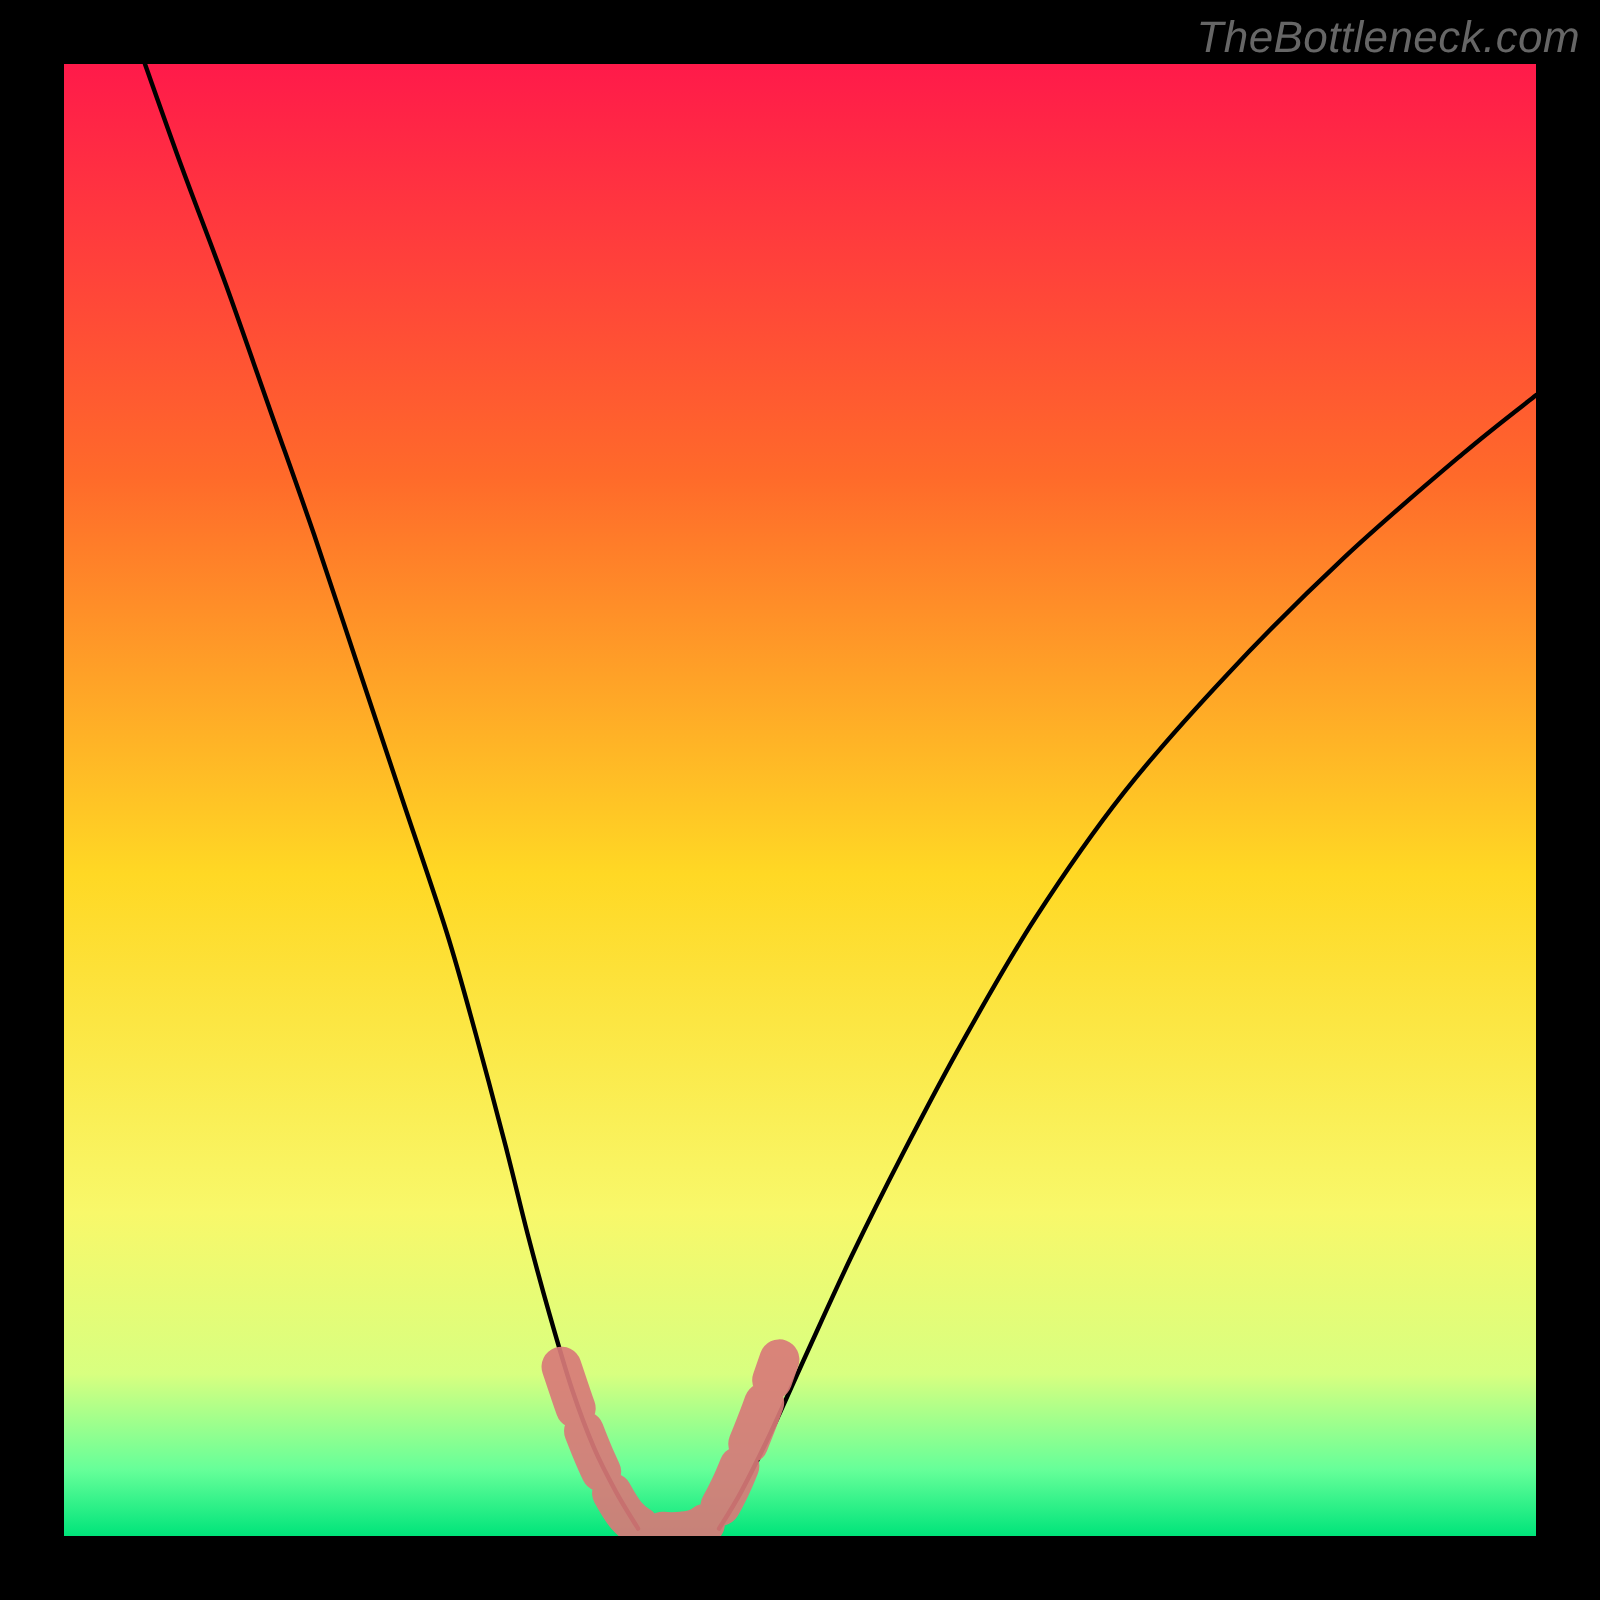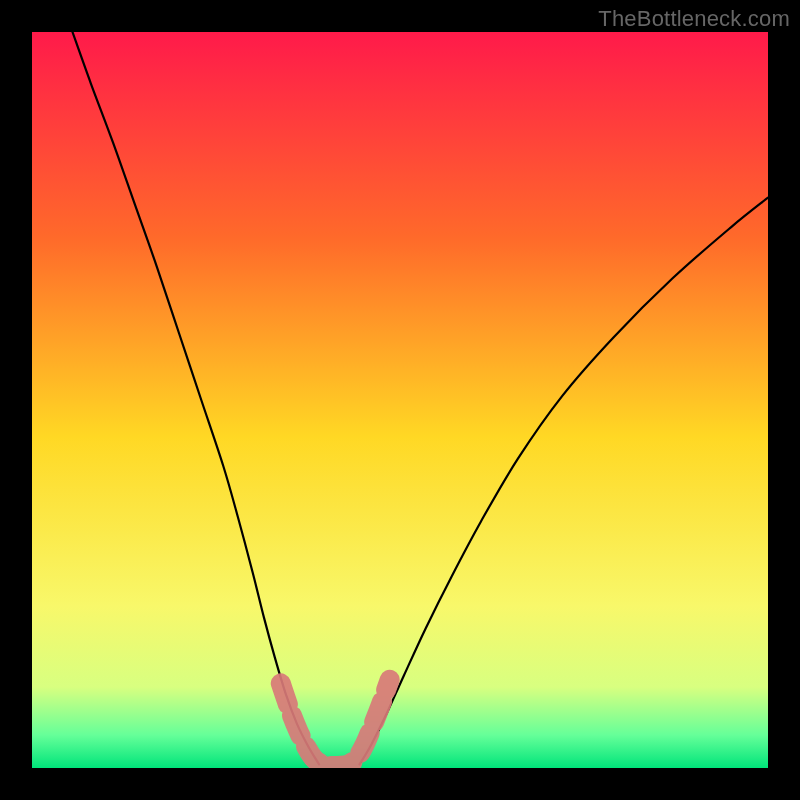--- a/index.html
+++ b/index.html
@@ -11,20 +11,21 @@
     position: relative;
     font-family: Arial, sans-serif;
   }
   .frame {
     position: absolute;
     top: 0;
     left: 0;
     width: 800px;
     height: 800px;
     background: #000;
+    font-style: italic;
   }
   .plot-area {
     position: absolute;
     top: 32px;
     left: 32px;
     width: 736px;
     height: 736px;
     overflow: hidden;
   }
   .watermark {

